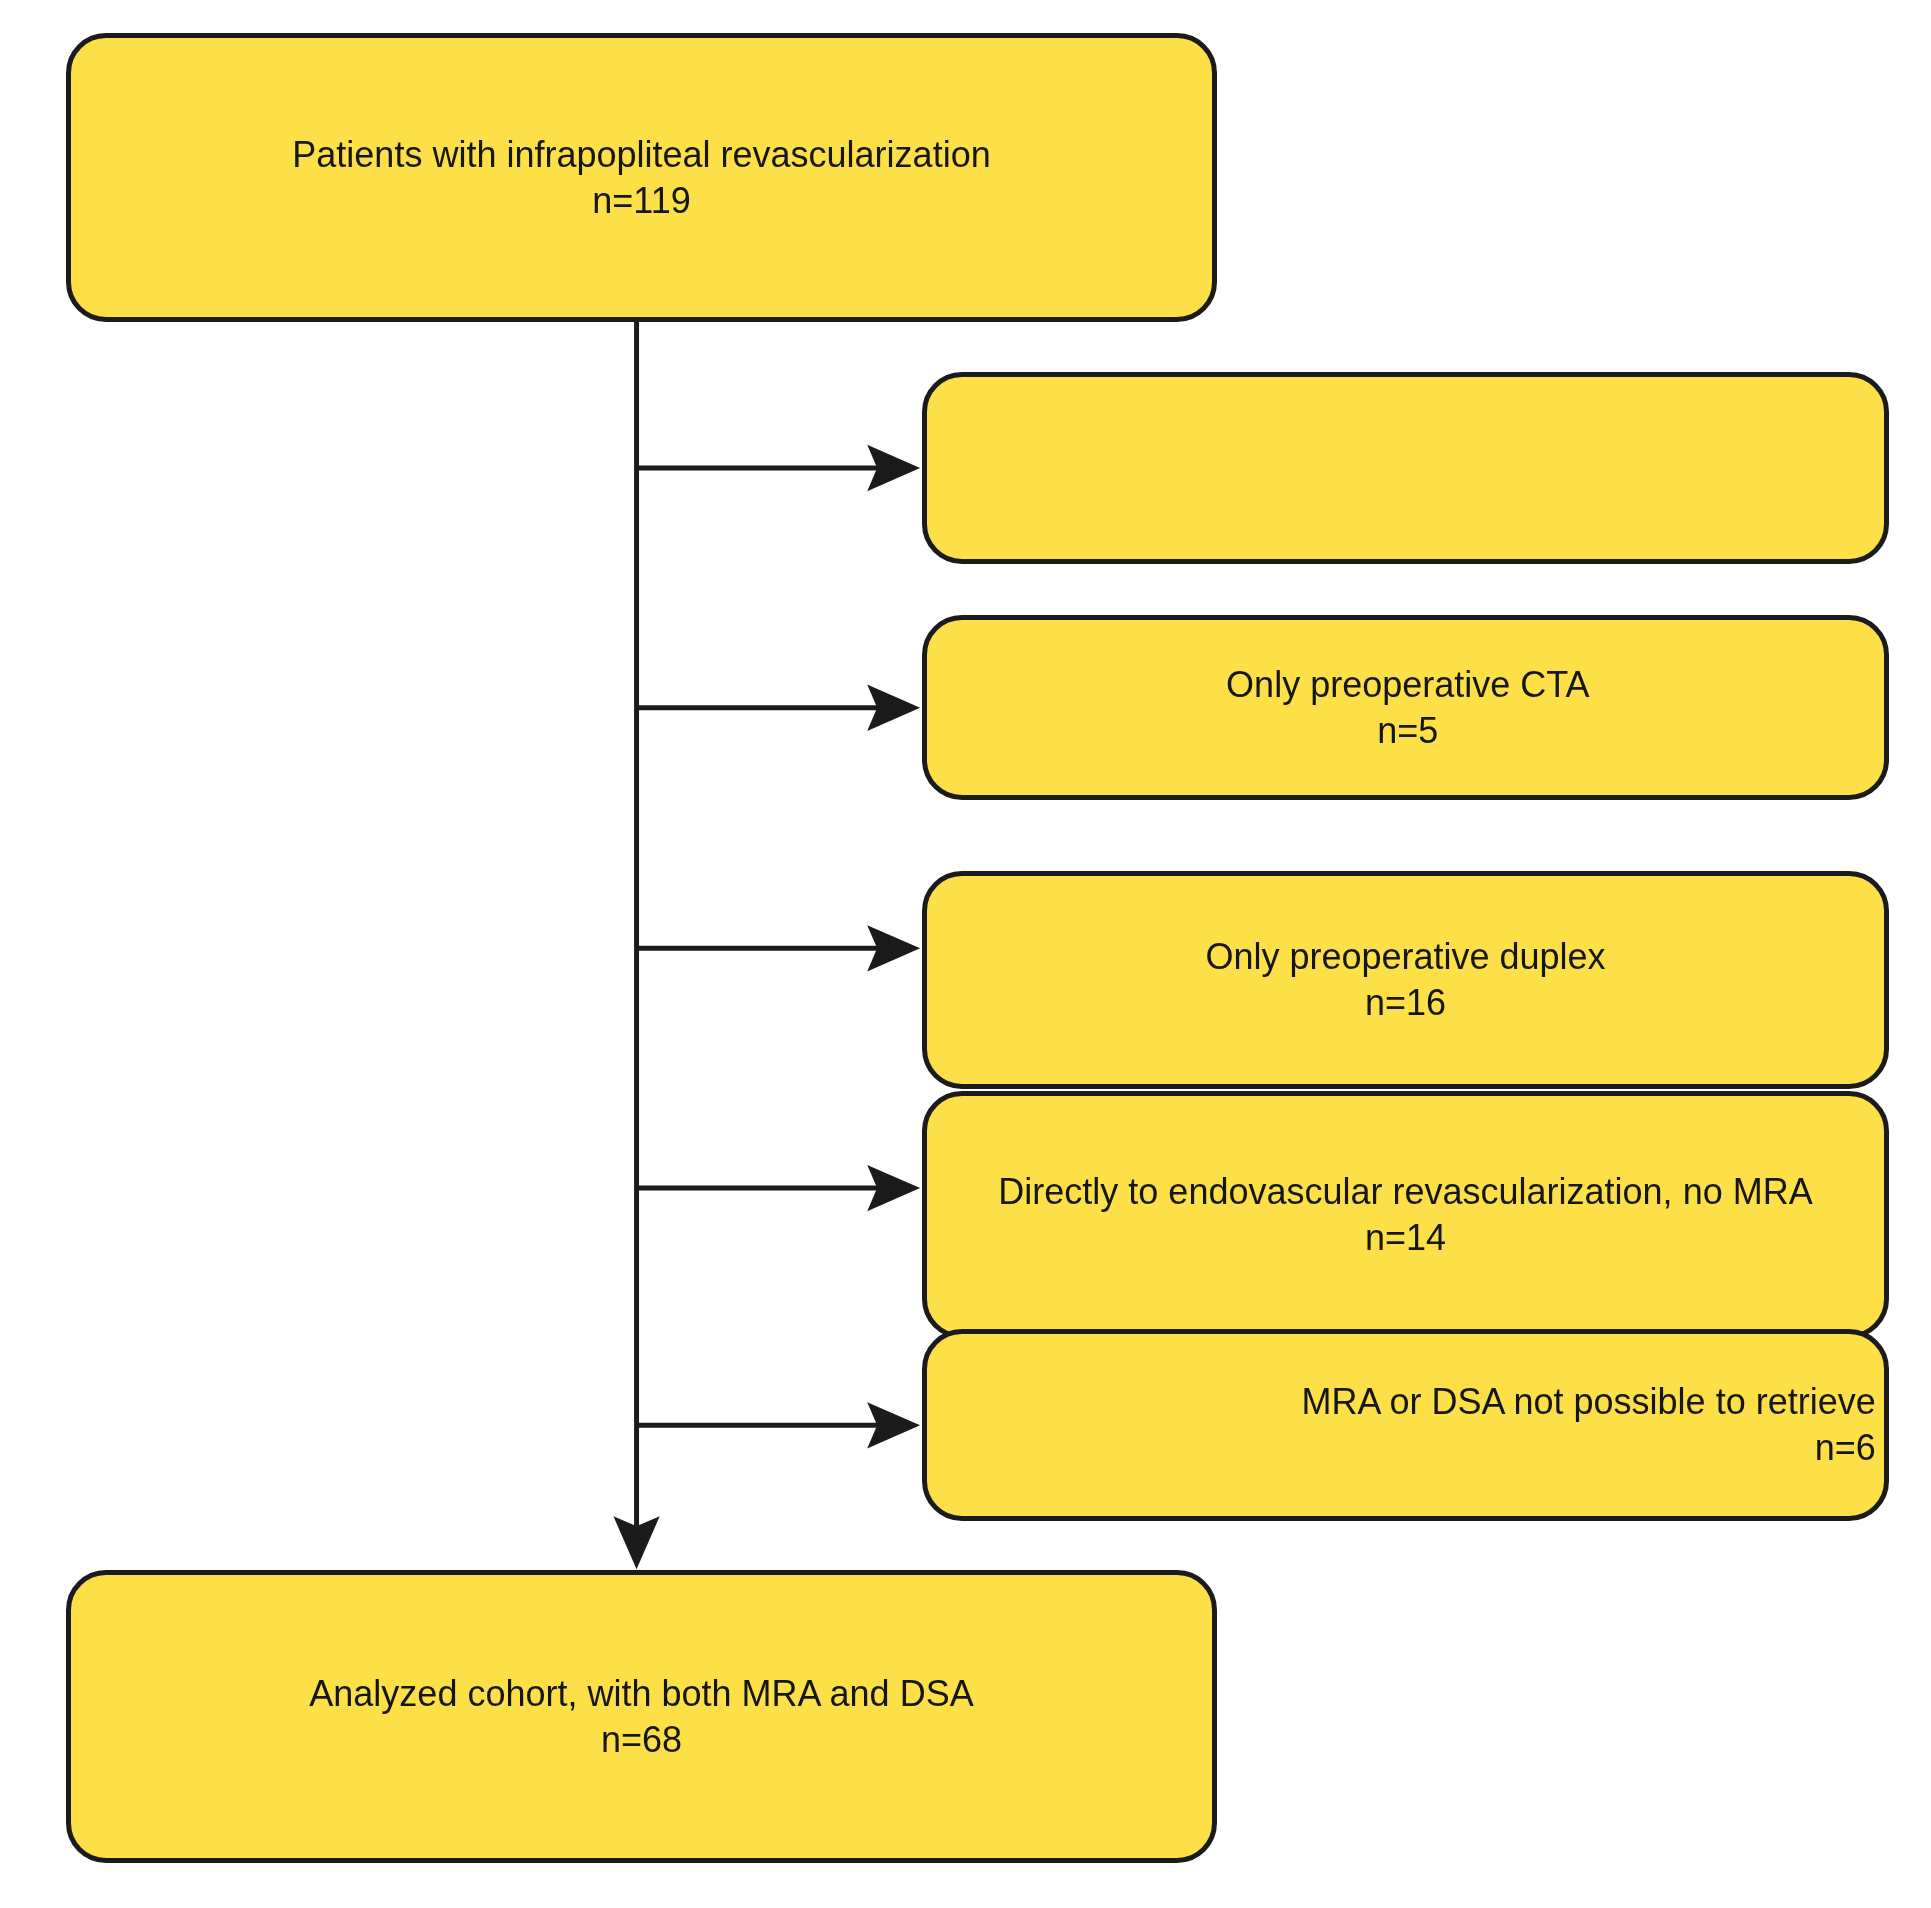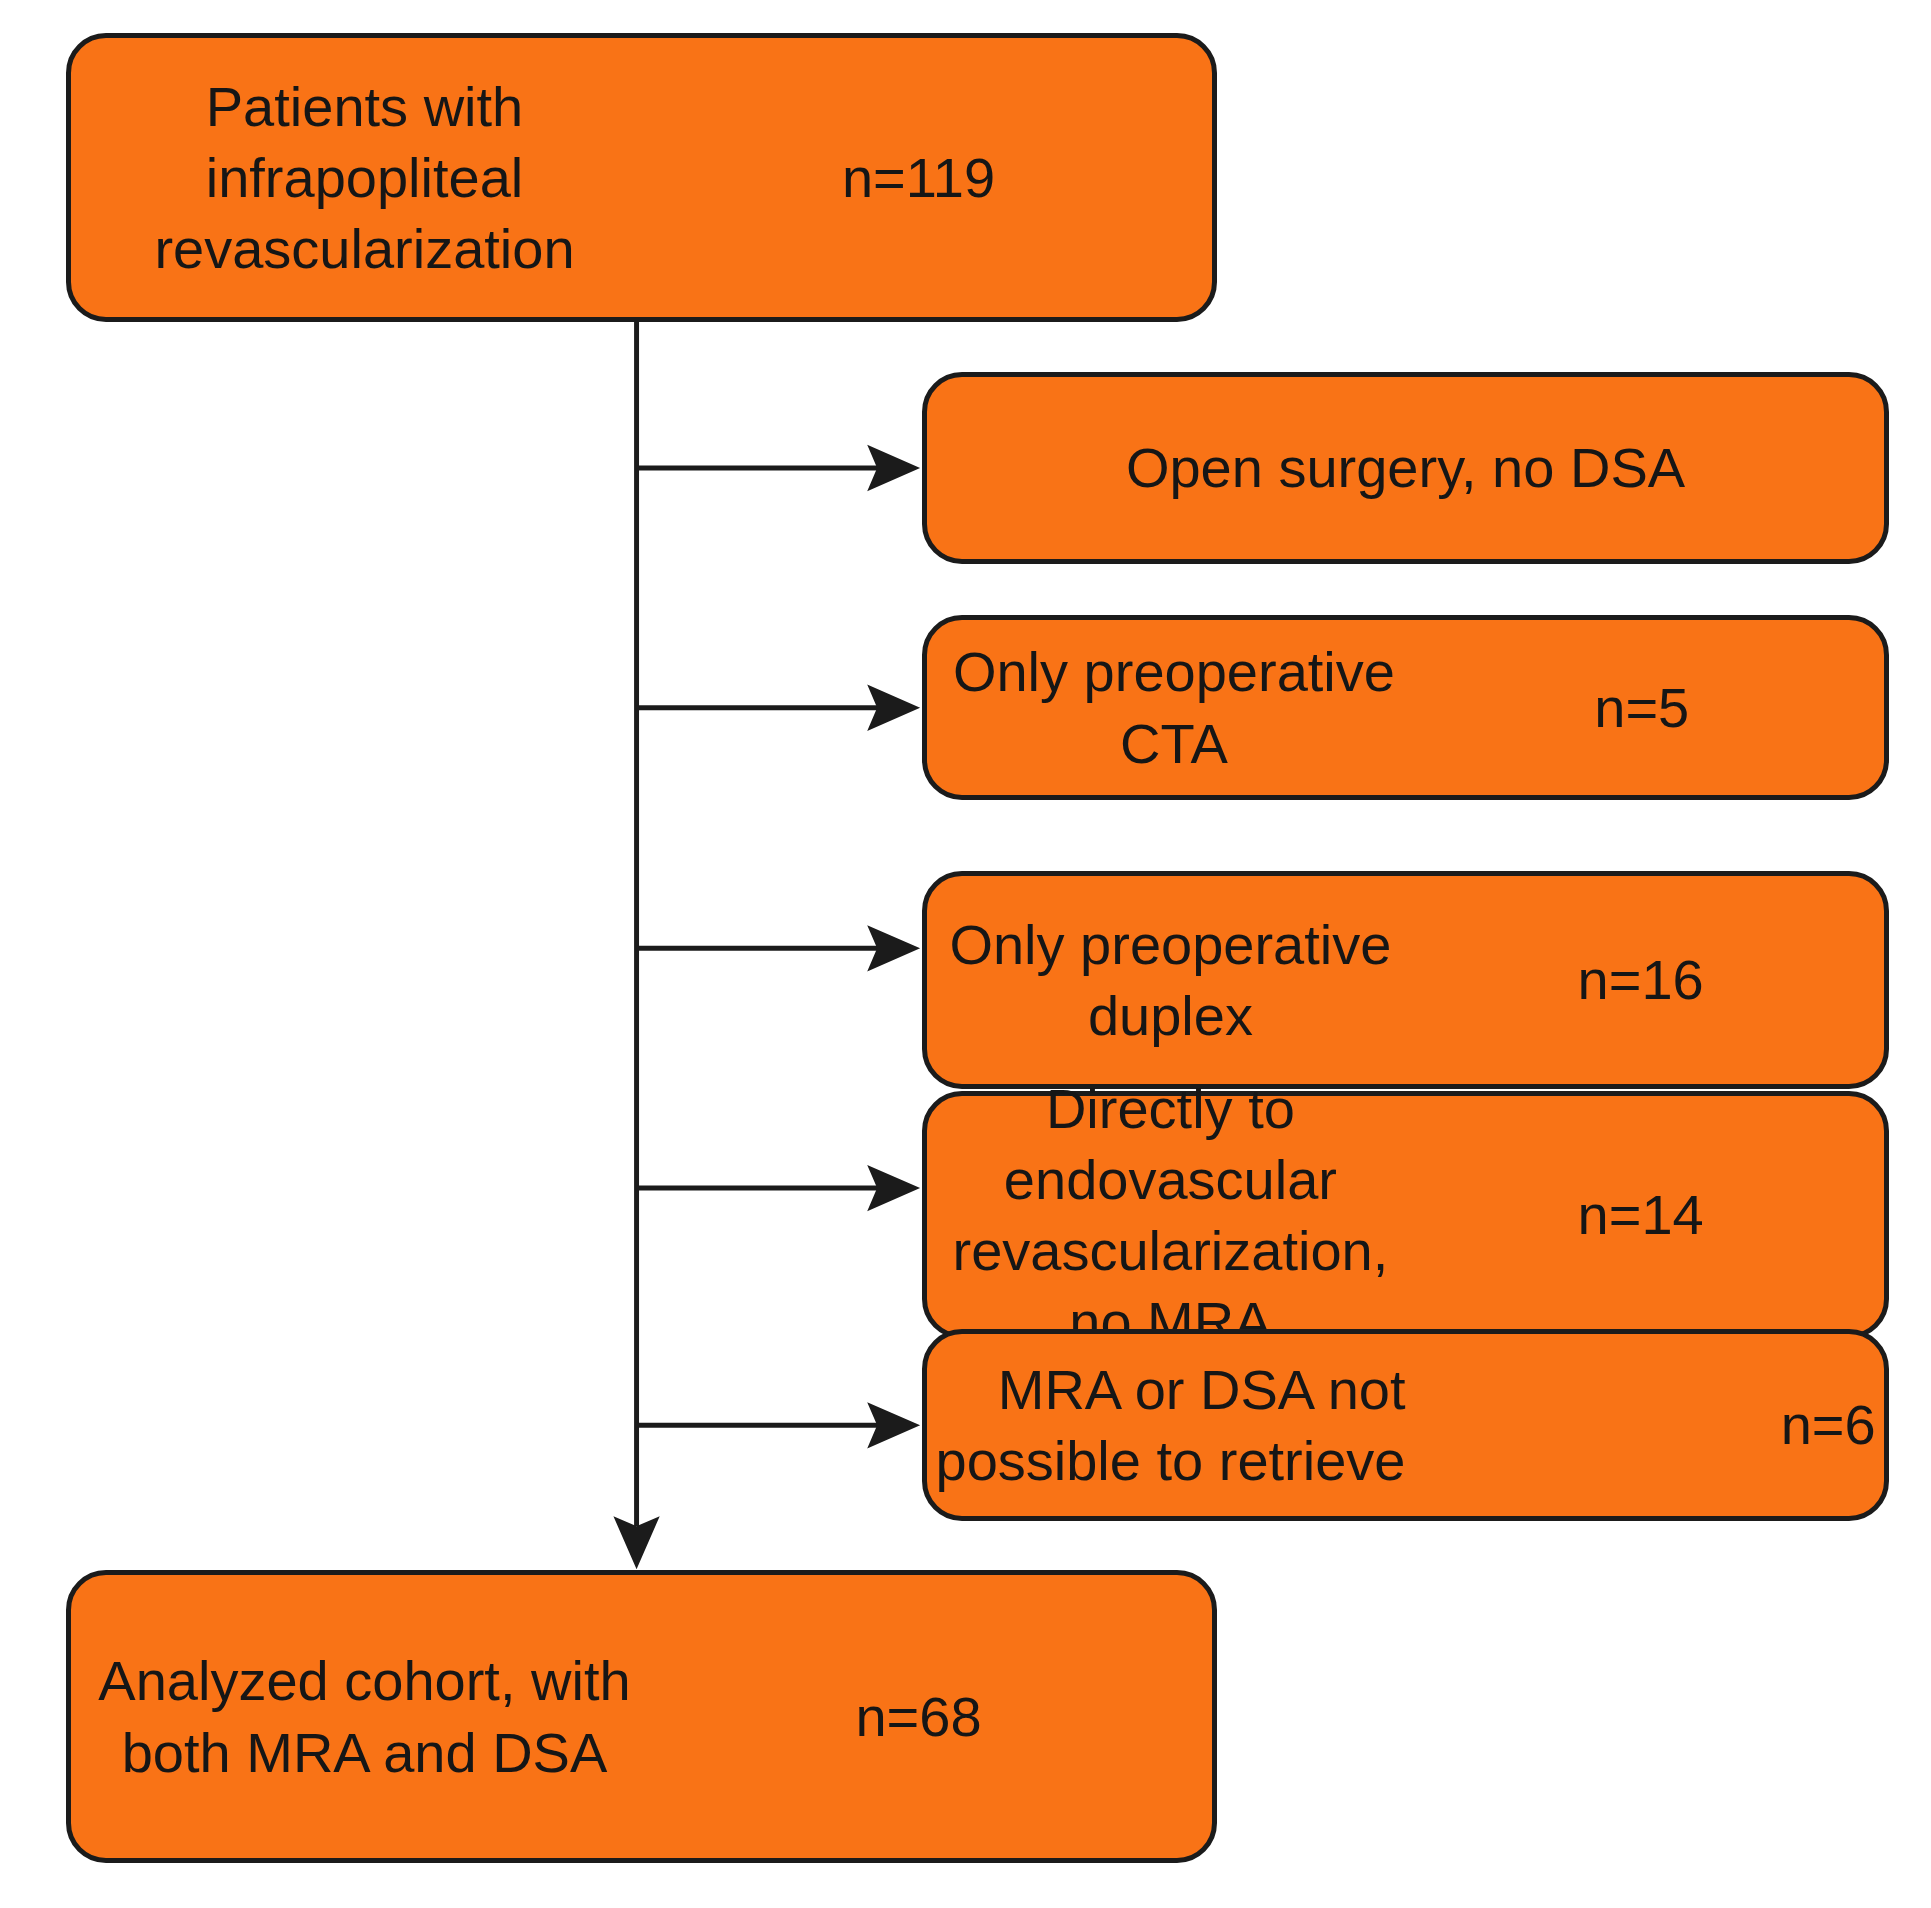--- a/index.html
+++ b/index.html
@@ -26,29 +26,29 @@
     stroke-width: 6;
   }
   .connectors polygon {
     fill: #1b1b1b;
     stroke: none;
   }
   .box {
     position: absolute;
     z-index: 2;
     box-sizing: border-box;
-    background: #f97316;
+    background: #fde047;
     border: 5.8px solid #1b1b1b;
     border-radius: 40px;
     display: flex;
-    flex-direction: row;
+    flex-direction: column;
     align-items: center;
     justify-content: center;
     text-align: center;
-    font-size: 56px;
+    font-size: 36px;
     line-height: 1.27;
   }
   .box-main {
     left: 66px;
     width: 1151px;
     padding: 0 16.5px;
   }
   .box-top    { top: 33px;   height: 289px; }
   .box-bottom { top: 1570px; height: 293px; }
   .box-side {
@@ -91,21 +91,20 @@
     <line x1="770" y1="1724" x2="1062" y2="1724"></line>
     <polygon points="1113,1724 1049,1696 1061,1724 1049,1752"></polygon>
   </svg>
 
   <div class="box box-main box-top">
     <span class="box-label">Patients with infrapopliteal revascularization</span>
     <span class="box-count">n=119</span>
   </div>
 
   <div class="box box-side box-e0">
-    <span class="box-label">Open surgery, no DSA</span>
   </div>
 
   <div class="box box-side box-e1">
     <span class="box-label">Only preoperative CTA</span>
     <span class="box-count">n=5</span>
   </div>
 
   <div class="box box-side box-e2">
     <span class="box-label">Only preoperative duplex</span>
     <span class="box-count">n=16</span>

